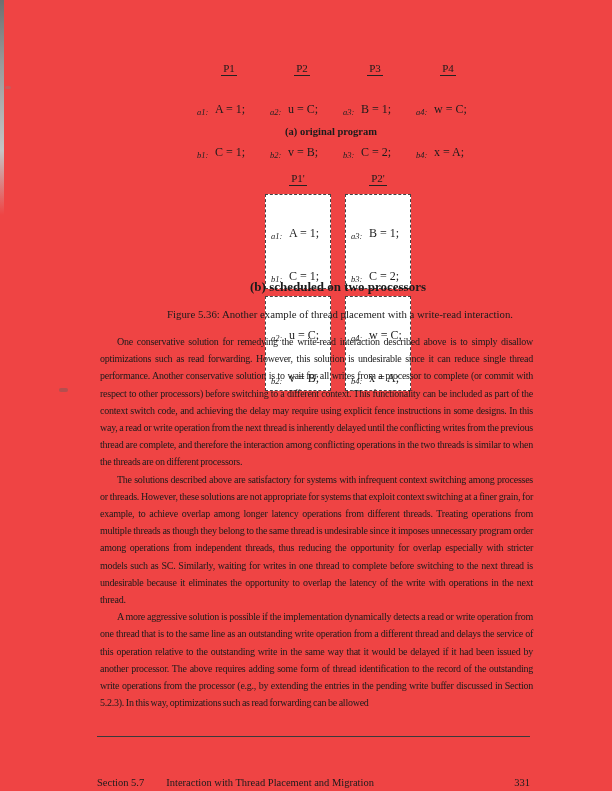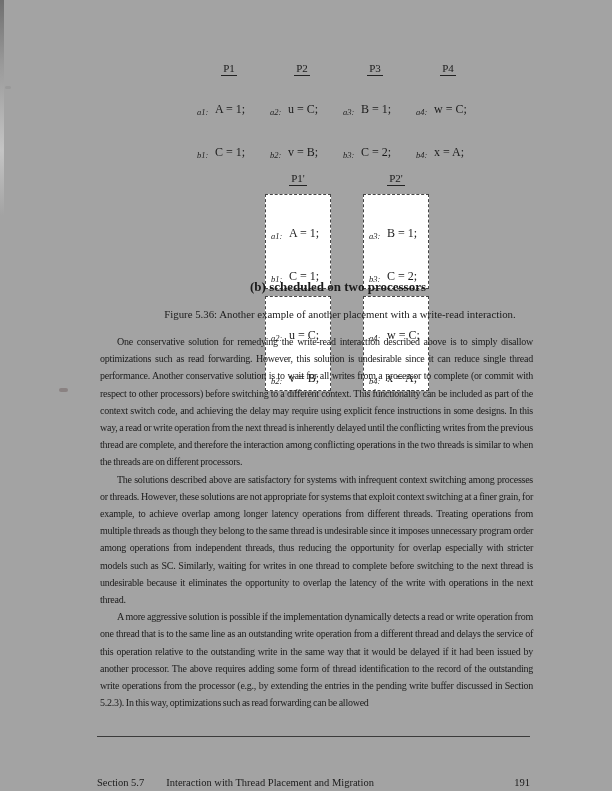--- a/index.html
+++ b/index.html
@@ -3,21 +3,21 @@
 <meta charset="utf-8">
 <style>
   html,body { margin:0; padding:0; }
   body {
     width:612px; height:791px;
     background:#ffffff;
     font-family:"Liberation Serif", serif;
     color:#1b1b1b;
     -webkit-font-smoothing:antialiased;
   }
-  .page { position:relative; width:612px; height:791px; background:#a3a3a3; overflow:hidden; }
+  .page { position:relative; width:612px; height:791px; background:#ef4444; overflow:hidden; }
 
   
   .edge-shadow {
     position:absolute; left:0; top:0; width:4px; height:215px;
     background:linear-gradient(to bottom, #6f6f6f 0%, #9a9a9a 30%, #c4c4c4 70%, rgba(200,200,200,0) 100%);
   }
   .smudge-a { position:absolute; left:59px; top:388px; width:9px; height:4px; background:#6d5a5a; opacity:.45; border-radius:2px; }
   .smudge-b { position:absolute; left:5px; top:86px; width:6px; height:3px; background:#888; opacity:.35; border-radius:2px; }
 
   
@@ -25,21 +25,21 @@
   .fa-col { width:64px; }
   .col-head { text-align:center; margin-bottom:10px; font-size:11px; }
   .col-head span { border-bottom:1px solid #222; padding:0 2px 1px 2px; }
   .stmt-row { display:flex; align-items:flex-end; gap:5px; height:15px;margin-top:28px; }
   .stmt-label { font-style:italic; font-size:8.5px; color:#222; min-width:13px; }
   .stmt-code { font-size:12px; white-space:nowrap; }
 
   .caption-a { position:absolute; left:156px; top:126px; width:350px; text-align:center; font-weight:bold; font-size:10.5px; }
 
   
-  .fig-b { position:absolute; left:265px; top:172px; display:flex; gap:32px; }
+  .fig-b { position:absolute; left:265px; top:172px; display:flex; gap:14px; }
   .fb-col { width:66px; }
   .fb-box { border:1px dashed #444; padding:3px 5px 4px 5px; margin-bottom:7px; background:#fff; }
 
   .caption-b { position:absolute; left:163px; top:279px; width:350px; text-align:center; font-weight:bold; font-size:13px; }
 
   .fig-caption { position:absolute; left:110px; top:308px; width:460px; text-align:center; font-size:10.8px; }
 
   
   .body-text {
     position:absolute; left:100px; top:333px; width:433px;
@@ -105,20 +105,21 @@
         <span class="stmt-label">a4:</span>
         <span class="stmt-code">w = C;</span>
       </div>
       <div class="stmt-row">
         <span class="stmt-label">b4:</span>
         <span class="stmt-code">x = A;</span>
       </div>
     </div>
   </div>
 
+  <div class="caption-a">(a) original program</div>
 
   <div class="fig-b">
     <div class="fb-col">
       <div class="col-head"><span>P1'</span></div>
       <div class="fb-box">
         <div class="stmt-row">
           <span class="stmt-label">a1:</span>
           <span class="stmt-code">A = 1;</span>
         </div>
         <div class="stmt-row">
@@ -157,28 +158,28 @@
         <div class="stmt-row">
           <span class="stmt-label">b4:</span>
           <span class="stmt-code">x = A;</span>
         </div>
       </div>
     </div>
   </div>
 
   <div class="caption-b">(b) scheduled on two processors</div>
 
-  <div class="fig-caption">Figure 5.36: Another example of another placement with a write-read interaction.</div>
+  <div class="fig-caption">Figure 5.36: Another example of thread placement with a write-read interaction.</div>
 
   <div class="body-text">
     <p>One conservative solution for remedying the write-read interaction described above is to simply disallow optimizations such as read forwarding. However, this solution is undesirable since it can reduce single thread performance. Another conservative solution is to wait for all writes from a processor to complete (or commit with respect to other processors) before switching to a different context. This functionality can be included as part of the context switch code, and achieving the delay may require using explicit fence instructions in some designs. In this way, a read or write operation from the next thread is inherently delayed until the conflicting writes from the previous thread are complete, and therefore the interaction among conflicting operations in the two threads is similar to when the threads are on different processors.</p>
     <p>The solutions described above are satisfactory for systems with infrequent context switching among processes or threads. However, these solutions are not appropriate for systems that exploit context switching at a finer grain, for example, to achieve overlap among longer latency operations from different threads. Treating operations from multiple threads as though they belong to the same thread is undesirable since it imposes unnecessary program order among operations from independent threads, thus reducing the opportunity for overlap especially with stricter models such as SC. Similarly, waiting for writes in one thread to complete before switching to the next thread is undesirable because it eliminates the opportunity to overlap the latency of the write with operations in the next thread.</p>
     <p>A more aggressive solution is possible if the implementation dynamically detects a read or write operation from one thread that is to the same line as an outstanding write operation from a different thread and delays the service of this operation relative to the outstanding write in the same way that it would be delayed if it had been issued by another processor. The above requires adding some form of thread identification to the record of the outstanding write operations from the processor (e.g., by extending the entries in the pending write buffer discussed in Section 5.2.3). In this way, optimizations such as read forwarding can be allowed</p>
   </div>
 
   <div class="footer-rule"></div>
   <div class="footer">
     <span class="footer-section">Section 5.7</span>
     <span class="footer-title">Interaction with Thread Placement and Migration</span>
-    <span class="footer-page">191</span>
+    <span class="footer-page">331</span>
   </div>
 
 </div>
 
 </body></html>

